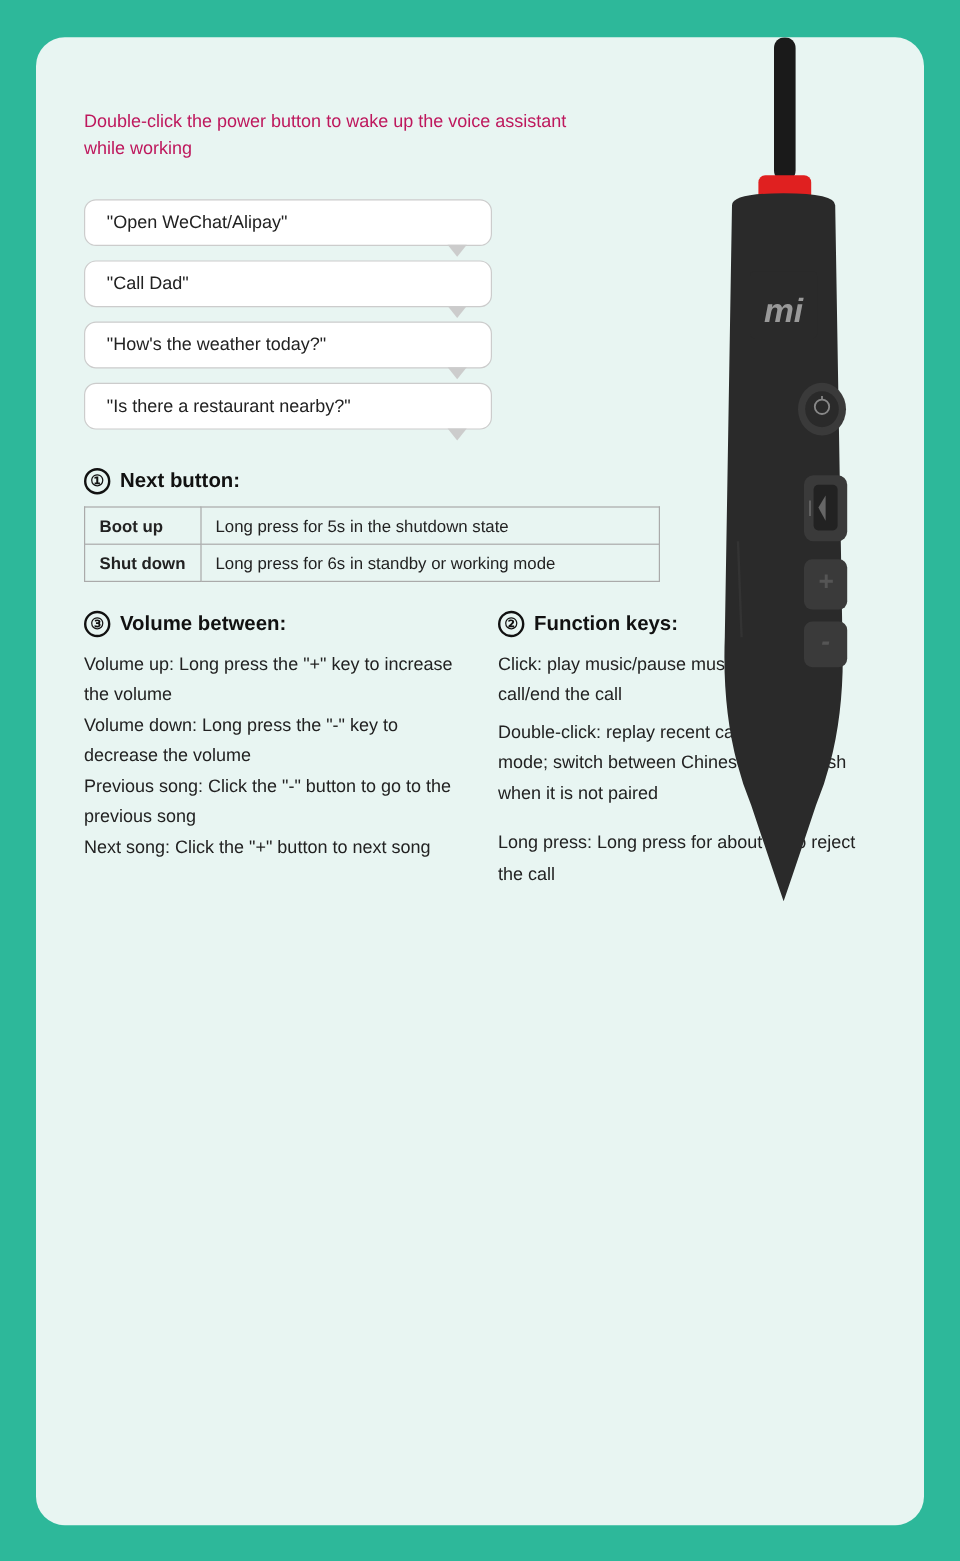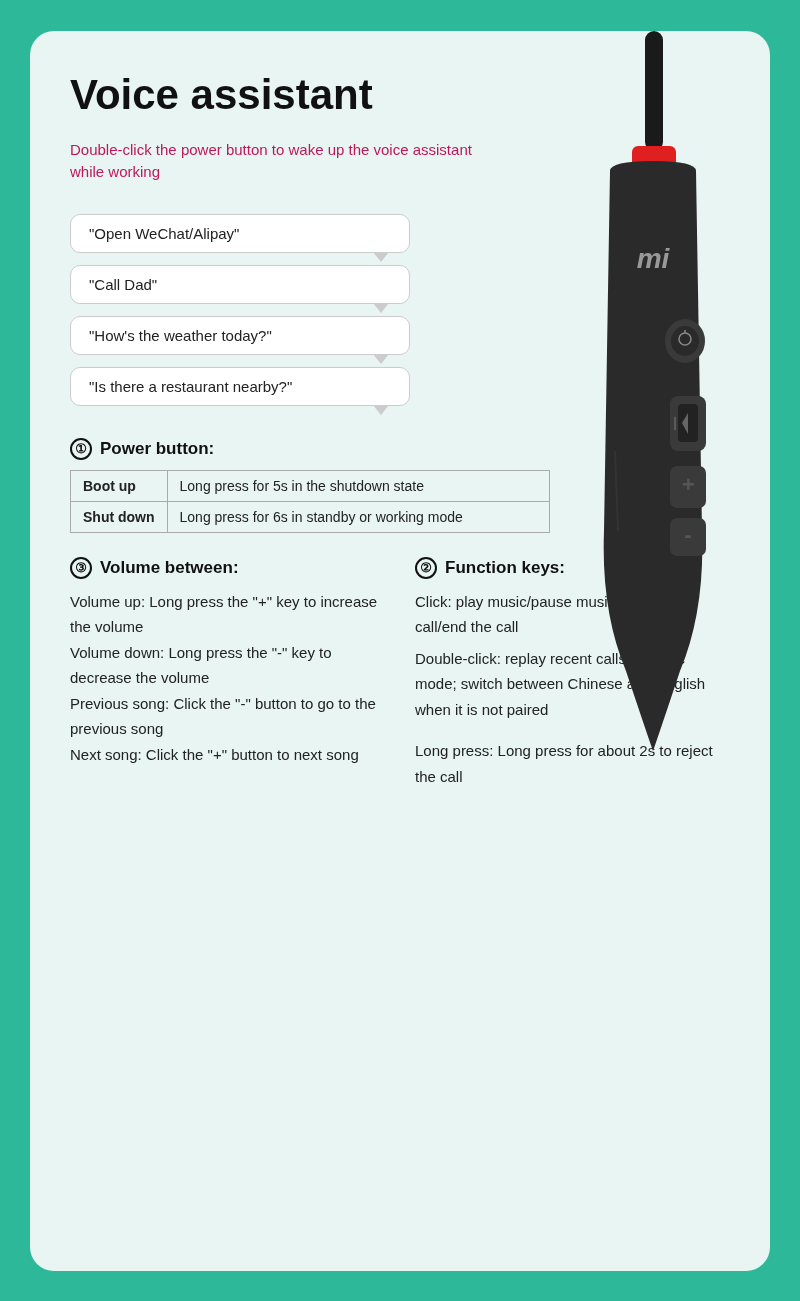--- a/index.html
+++ b/index.html
@@ -164,36 +164,35 @@
       <text x="218" y="461" text-anchor="middle" font-size="22" font-weight="900" fill="#555" font-family="Arial">+</text>
 
       <rect x="200" y="487" width="36" height="38" rx="7" fill="#3a3a3a"></rect>
       <text x="218" y="511" text-anchor="middle" font-size="22" font-weight="900" fill="#555" font-family="Arial">-</text>
 
       <line x1="145" y1="420" x2="148" y2="500" stroke="#333" stroke-width="2"></line>
     </svg>
   </div>
 
   <div class="main-title">
-    <div>Voice assistant</div>
   </div>
 
   <p class="subtitle">Double-click the power button to wake up the voice assistant while working</p>
 
   <div class="voice-commands">
     <div class="command-bubble">"Open WeChat/Alipay"</div>
     <div class="command-bubble">"Call Dad"</div>
     <div class="command-bubble">"How's the weather today?"</div>
     <div class="command-bubble">"Is there a restaurant nearby?"</div>
   </div>
 
   <div class="power-section">
     <div class="section-title">
       <span class="circle-num">①</span>
-      <span>Power button:</span>
+      <span>Next button:</span>
     </div>
     <table class="power-table">
       <tbody>
         <tr>
           <td>Boot up</td>
           <td>Long press for 5s in the shutdown state</td>
         </tr>
         <tr>
           <td>Shut down</td>
           <td>Long press for 6s in standby or working mode</td>

